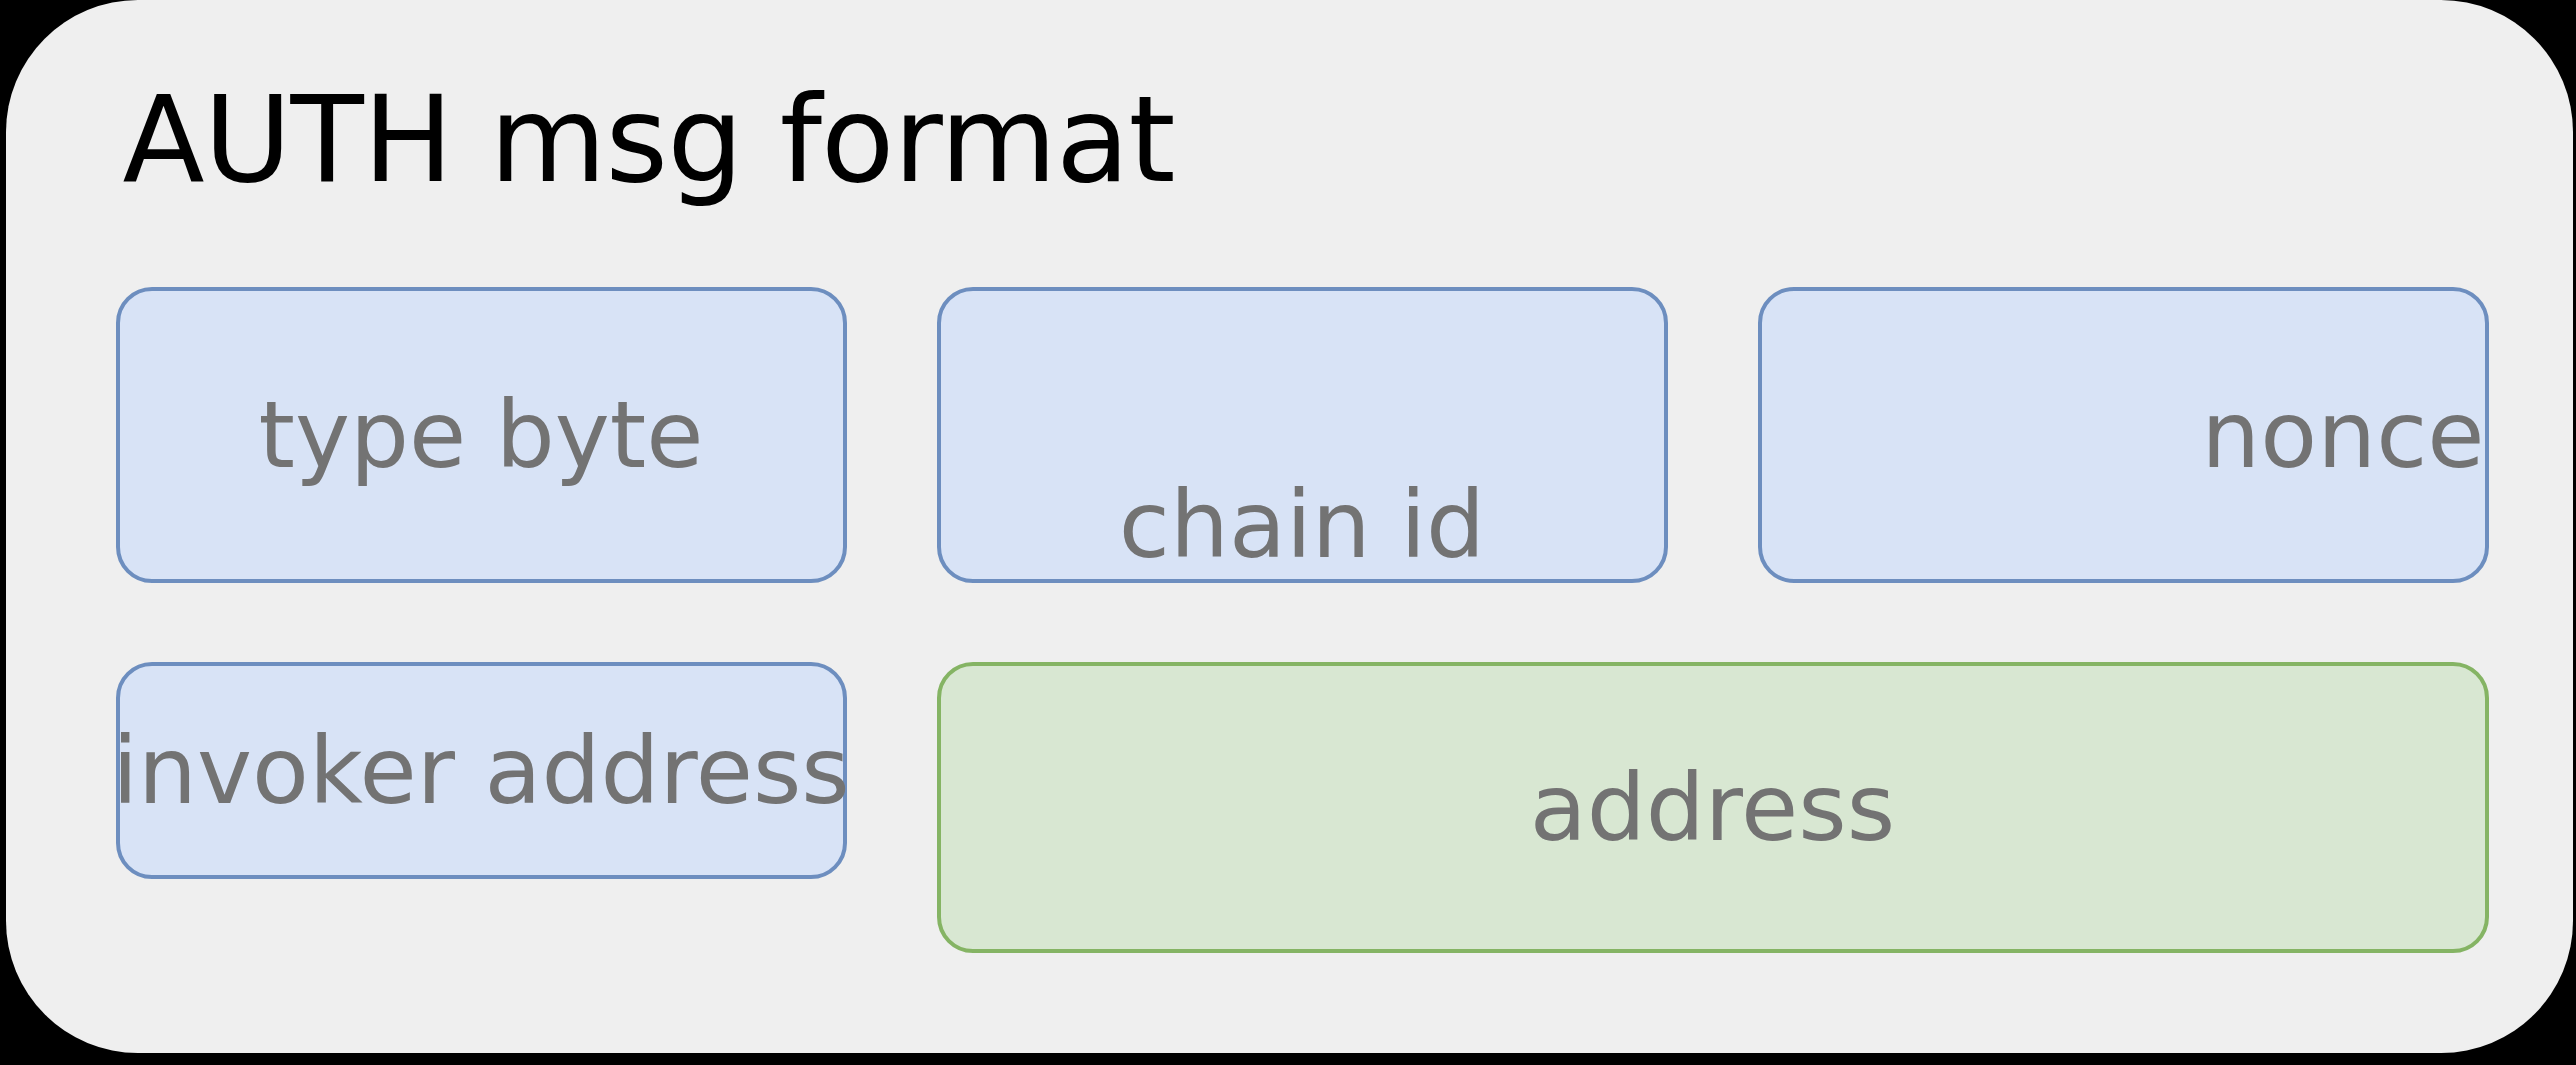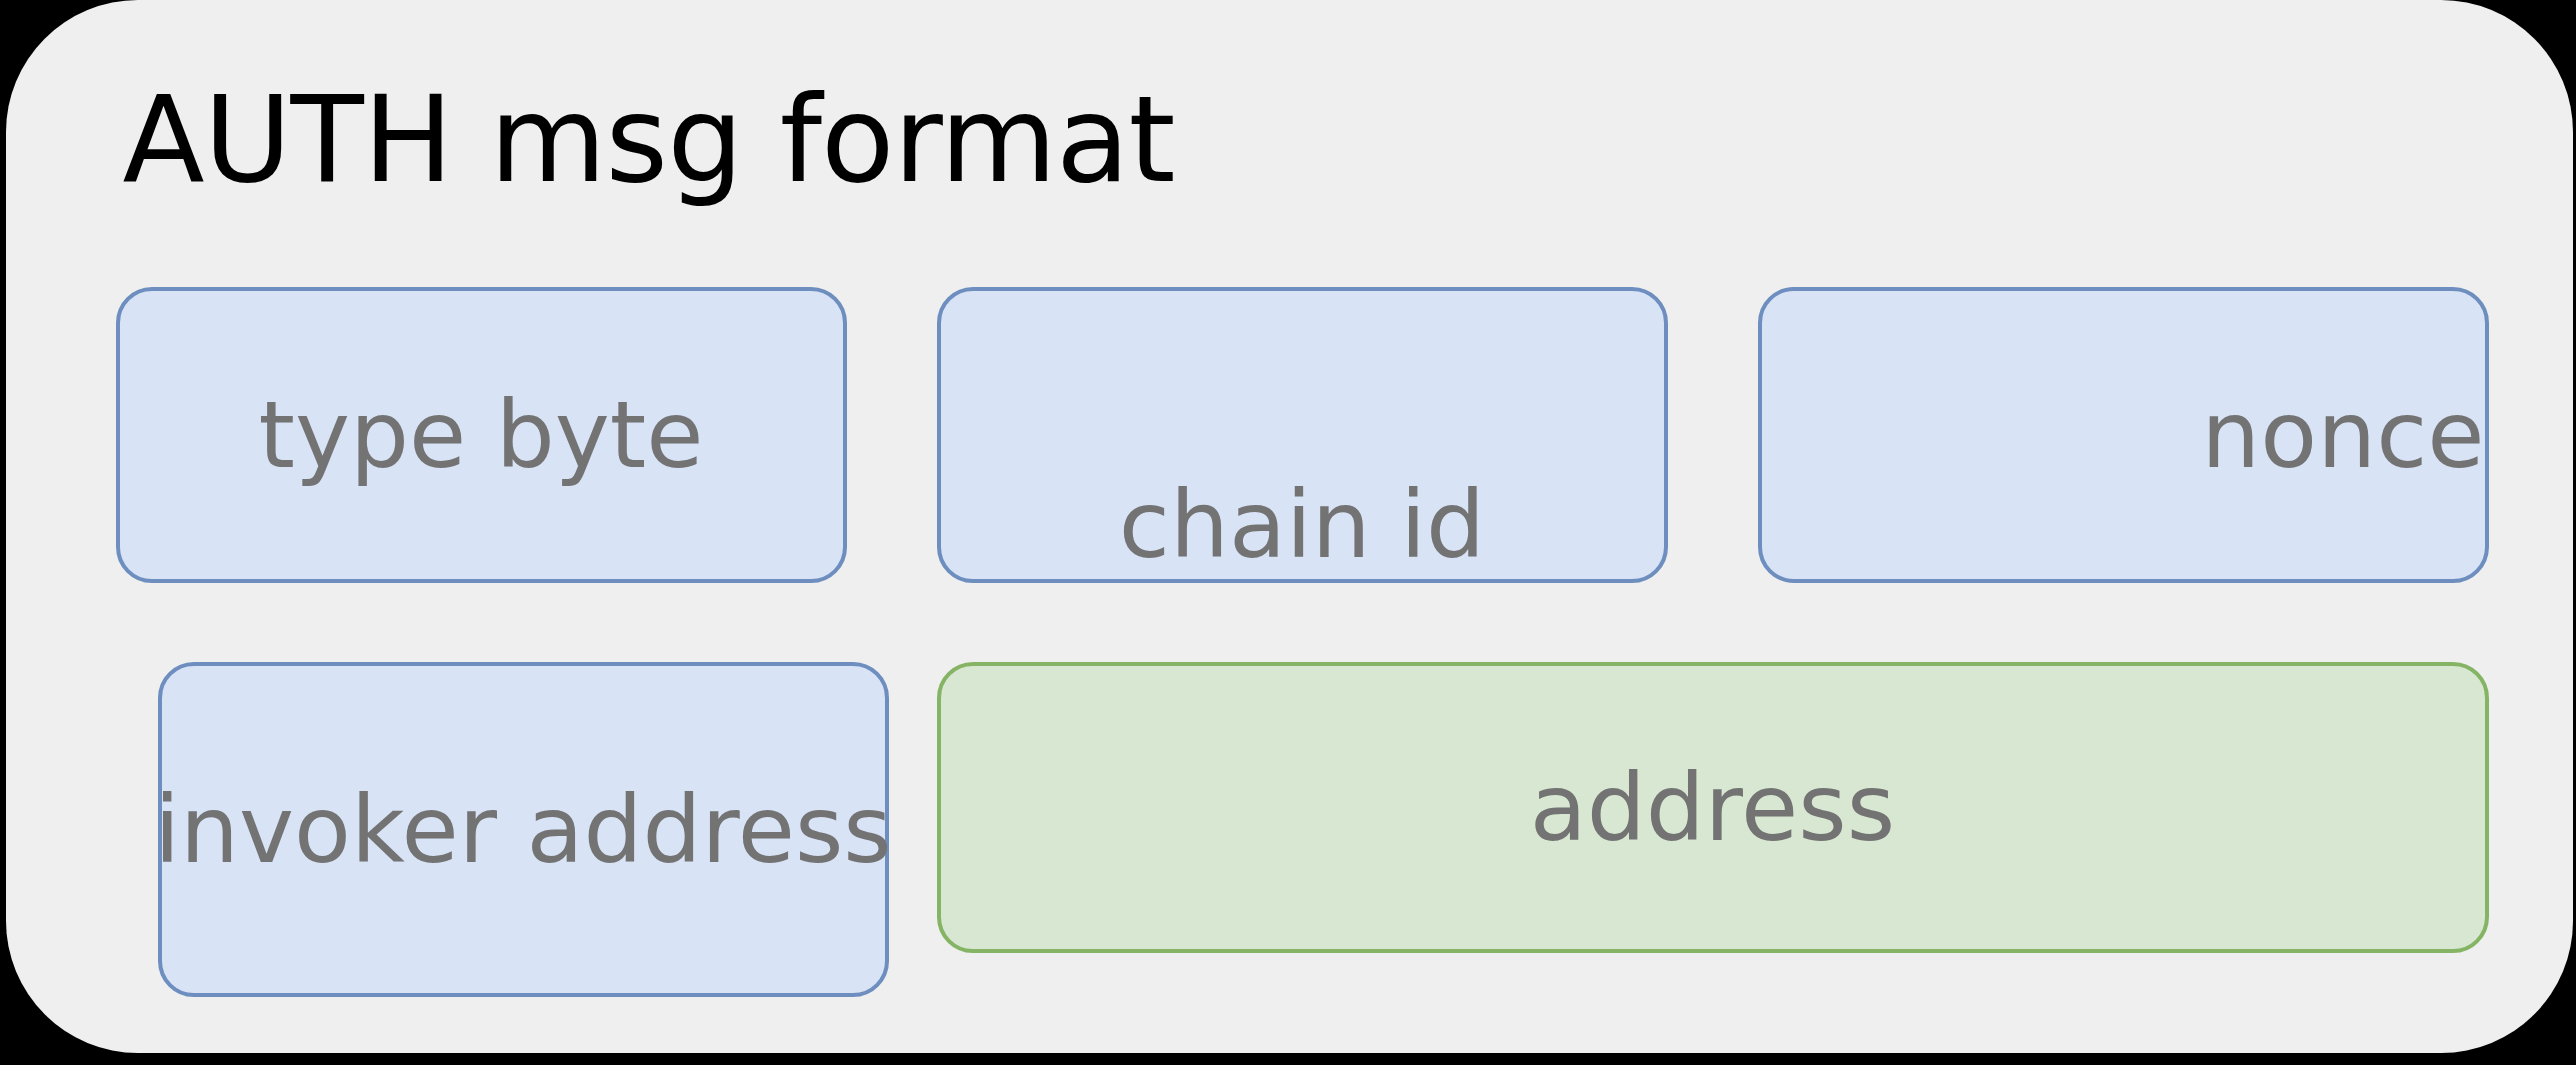--- a/index.html
+++ b/index.html
@@ -44,21 +44,21 @@
     display: flex;
     align-items: center;
     justify-content: center;
     font-size: 93px;
     color: #737373;
     white-space: nowrap;
   }
   .box--type-byte       { left: 110px;  top: 287px; width: 731px;  height: 296px; }
   .box--chain-id        { left: 931px; top: 287px; width: 731px;  height: 296px; }
   .box--nonce           { left: 1752px; top: 287px; width: 731px;  height: 296px; justify-content: flex-end; }
-  .box--invoker-address { left: 110px;  top: 662px; width: 731px;  height: 335px; margin-left: 42px; }
+  .box--invoker-address { left: 110px;  top: 662px; width: 731px;  height: 217px; }
   .box--commit          { left: 931px; top: 662px; width: 1552px; height: 291px; }
 </style>
 </head>
 <body>
 
 <div class="stage">
   <div class="panel">
     <div class="title">AUTH msg format</div>
 
     <div class="box box--type-byte" style="background: rgb(216, 227, 246); border-color: rgb(109, 142, 191);">

